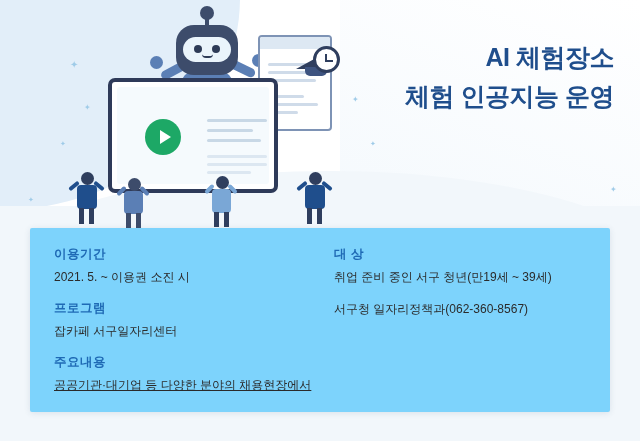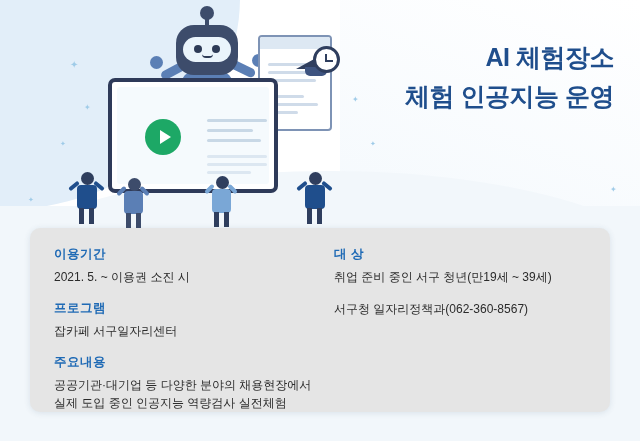--- a/index.html
+++ b/index.html
@@ -139,22 +139,22 @@
     letter-spacing: -0.5px;
     line-height: 1.55;
     white-space: nowrap;
   }
 
   
   .info-card {
     position: absolute;
     left: 30px; top: 228px;
     width: 580px; height: 184px;
-    background: #e5e5e5;
-    border-radius: 10px;
+    background: #7dd3fc;
+    border-radius: 2px;
     box-shadow: 0 1px 6px rgba(40,70,110,0.12);
     padding: 18px 0 0 0;
   }
   .info-grid {
     display: flex;
     height: 100%;
   }
   .info-col { width: 50%; padding-left: 24px; }
   .info-col.right { padding-left: 14px; }
   .info-block { margin-bottom: 14px; }
@@ -163,21 +163,21 @@
     font-weight: bold;
     color: #1f6ab5;
     margin-bottom: 5px;
     letter-spacing: 0.5px;
   }
   .info-value {
     font-size: 12px;
     color: #2b2b2b;
     line-height: 1.5;
   }
-  .info-value .l2 { display: block; }
+  .info-value .l2 { display: block; text-decoration: underline; }
 </style>
 </head>
 <body>
 
 <div id="poster">
 
   <div class="bg-right-wash"></div>
   <div class="bg-blue-blob"></div>
   <div class="bg-blue-blob2"></div>
   <div class="bg-bottom"></div>
@@ -299,21 +299,20 @@
         <div class="info-block">
           <div class="info-label">프로그램</div>
           <div class="info-value">
             <span>잡카페 서구일자리센터</span>
           </div>
         </div>
         <div class="info-block">
           <div class="info-label">주요내용</div>
           <div class="info-value">
             <span class="l2">공공기관·대기업 등 다양한 분야의 채용현장에서</span>
-            <span class="l2">실제 도입 중인 인공지능 역량검사 실전체험</span>
           </div>
         </div>
       </div>
 
       <div class="info-col right">
         <div class="info-block">
           <div class="info-label">대      상</div>
           <div class="info-value">
             <span>취업 준비 중인 서구 청년(만19세 ~ 39세)</span>
           </div>

